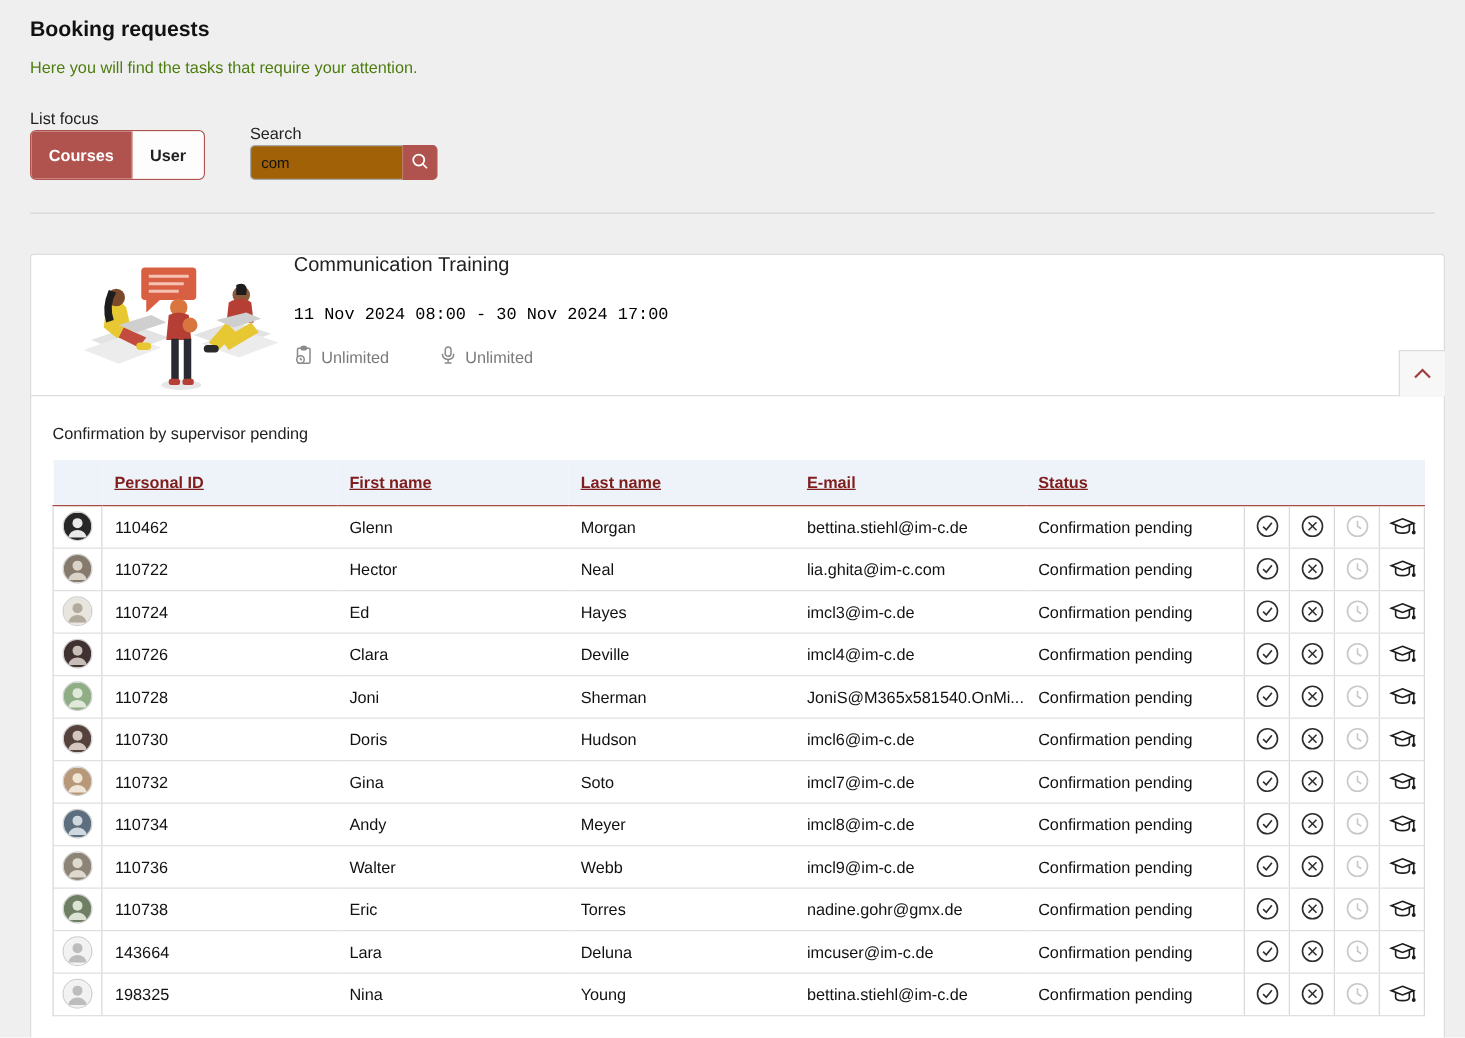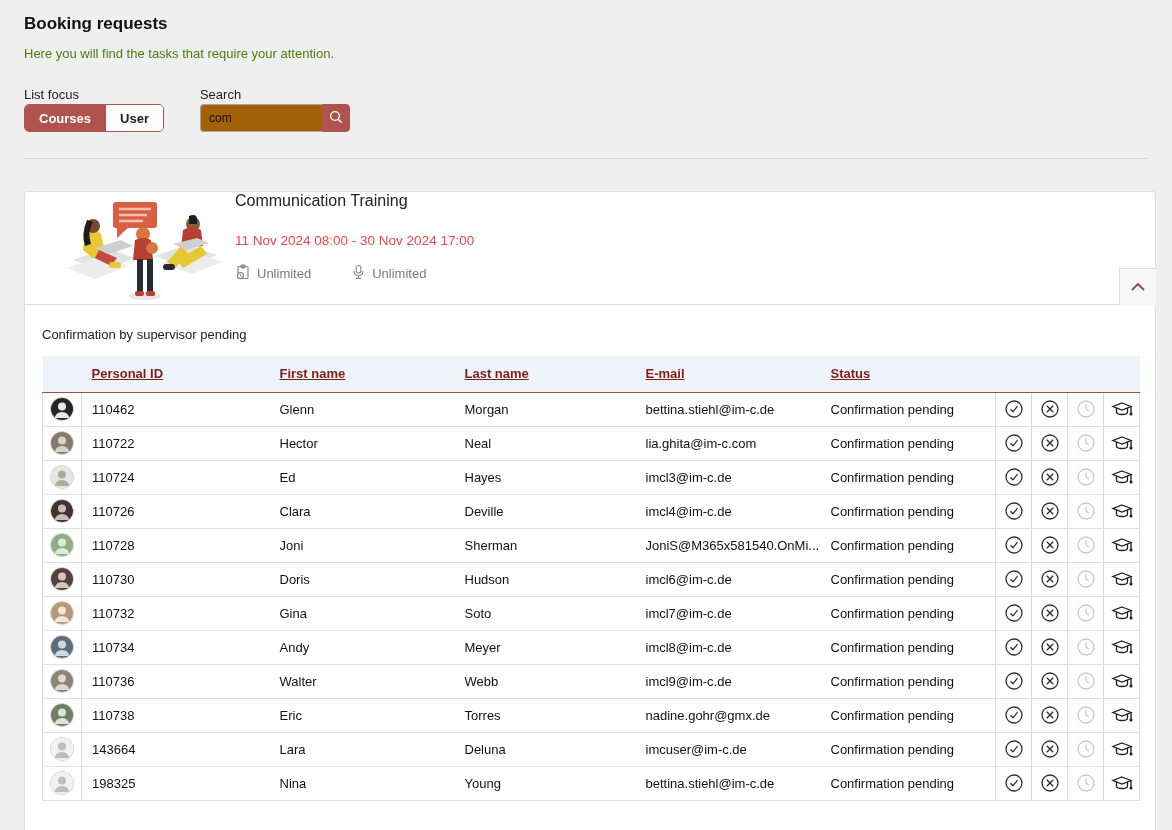--- a/index.html
+++ b/index.html
@@ -10,21 +10,21 @@
     color:#1a1a1a;
   }
   
   .top { padding:14px 24px 0 24px; }
   .page-title { font-size:17px; font-weight:bold; color:#111; }
   .page-subtitle { font-size:13px; margin-top:12px; color:#4d7c0f; }
   .filter-row { display:flex; gap:36px; margin-top:26px; align-items:flex-end; }
   .filter-group .flabel { font-size:13px; margin-bottom:2px; color:#222; }
   .toggle-group {
     display:inline-flex; border:1px solid var(--red); border-radius:5px; overflow:hidden;
-    height:28px;
+    height:40px;
   }
   .toggle-btn {
     font-family:"Liberation Sans", sans-serif;
     font-size:13px; font-weight:bold; padding:0 14px; border:none; cursor:pointer;
     background:#fdfdfd; color:#222; height:100%;
   }
   .toggle-btn.active { background:var(--red); color:#fff; }
   .toggle-btn + .toggle-btn { border-left:1px solid var(--red); }
   .search-group { display:inline-flex; height:28px; }
   .search-input {
@@ -41,21 +41,21 @@
   
   .card {
     background:#fff; border:1px solid #ddd; border-radius:3px;
     margin:32px 16px 0 24px; width:1132px; min-height:640px;
     position:relative;
   }
   .card-header { display:flex; position:relative; border-bottom:1px solid #ddd; height:113px; }
   .course-illustration { width:170px; height:108px; margin:4px 10px 0 30px; flex:none; }
   .course-info { padding-top:0; }
   .course-title { font-size:16px; color:#222; }
-  .course-date { font-size:13.5px; margin-top:23px; color:#ef4444; }
+  .course-date { font-size:13.5px; margin-top:23px; color:#000000;font-family:Liberation Mono, monospace; }
   .course-meta { display:flex; gap:40px; margin-top:16px; align-items:center; }
   .meta-item { display:flex; align-items:center; gap:6px; font-size:13px; color:#7a7a7a; }
   .collapse-btn {
     position:absolute; right:-1px; bottom:-1px; width:37px; height:37px;
     background:#f7f7f7; border:1px solid #ddd; border-right:none; border-bottom:none;
     display:flex; align-items:center; justify-content:center; cursor:pointer;
   }
 
   
   .card-body { padding:22px 17px 40px 17px; }

